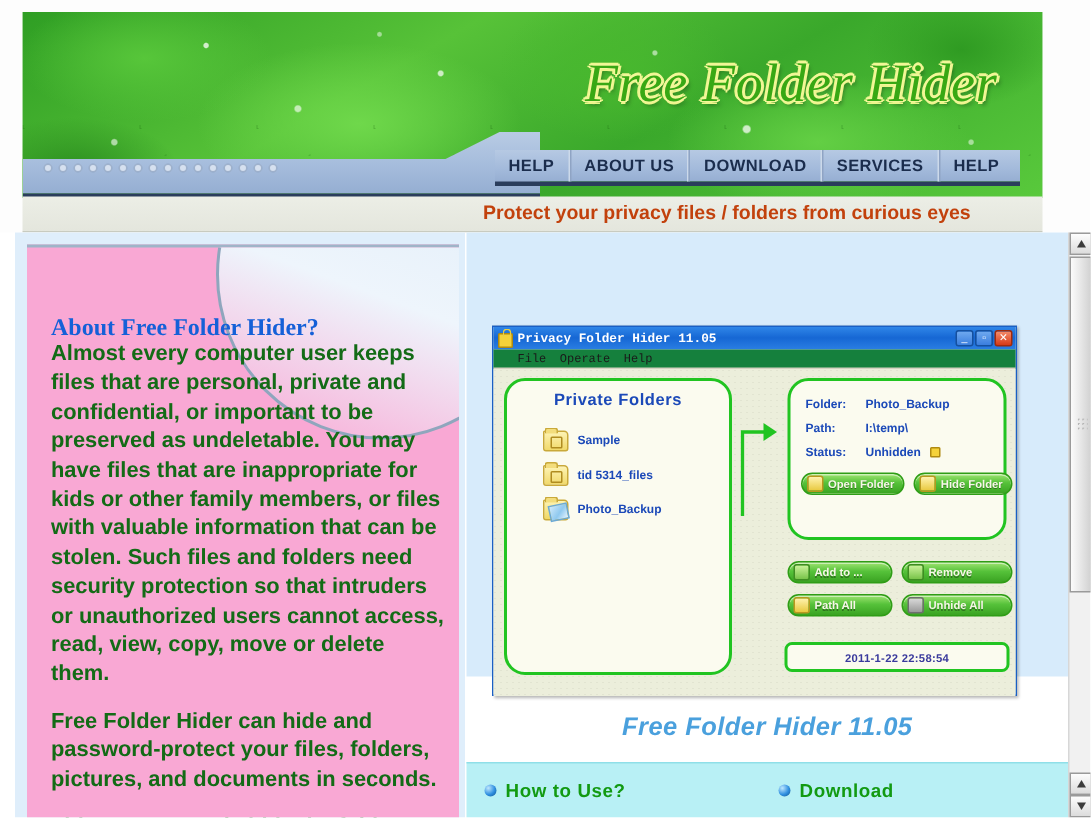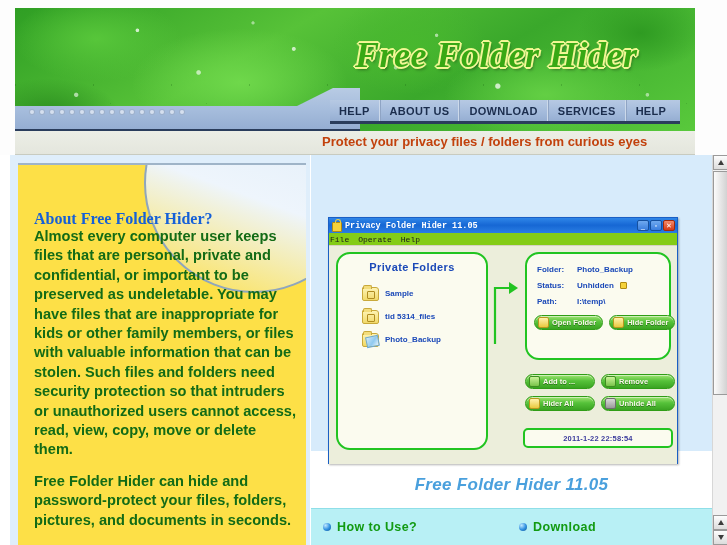--- a/index.html
+++ b/index.html
@@ -77,25 +77,25 @@
     background-size: 78px 78px, 96px 96px, 130px 130px;
     opacity: .85;
   }
 
   #logo-text {
     position: absolute;
     left: 340px; top: 26px;
     width: 345px;
     font-family: "Liberation Serif", serif;
     font-style: italic;
-    font-weight: bold;
+    font-weight: normal;
     font-size: 36px;
     letter-spacing: 0.5px;
     color: #38a814;
-    text-align: left;
+    text-align: center;
     text-shadow:
       -1px -1px 0 #f2f79a, 1px -1px 0 #f2f79a,
       -1px  1px 0 #f2f79a, 1px  1px 0 #f2f79a,
        0   -2px 0 #eef58c,  0   2px 0 #eef58c,
       -2px  0   0 #eef58c,  2px  0   0 #eef58c,
        2px  3px 3px rgba(0,0,0,0.35);
     white-space: nowrap;
   }
 
   
@@ -177,21 +177,21 @@
   #left-col {
     position: absolute;
     left: 10px; top: 0;
     width: 300px; height: 390px;
     background: #dfeefb;
   }
   #left-card {
     position: absolute;
     left: 8px; top: 8px;
     width: 288px; height: 382px;
-    background: #fde047;
+    background: #f9a8d4;
     border-top: 2px solid #9fb4c8;
     border-top-right-radius: 0;
     overflow: hidden;
   }
   
   #card-curve {
     position: absolute;
     right: -58px; top: -92px;
     width: 220px; height: 220px;
     border-radius: 50%;
@@ -286,26 +286,26 @@
     color: #fff;
     text-align: center;
     cursor: pointer;
   }
   .win-btn.close {
     background: linear-gradient(180deg,#f58b6a,#d63a16);
     border-color: #a02a0c;
   }
   #app-menubar {
     height: 13px;
-    background: #84cc16;
+    background: #15803d;
     border-bottom: 1px solid #d6d2c2;
     display: flex;
     align-items: center;
     gap: 9px;
-    padding-left: 1px;
+    padding-left: 16px;
     font-family: "Liberation Mono", monospace;
     font-size: 8px;
     color: #1a1a1a;
   }
   .menu-item { cursor: pointer; white-space: nowrap; }
 
   #app-body {
     position: relative;
     height: 218px;
     background: #eceedb;
@@ -689,27 +689,27 @@
             <path d="M6 74 L6 18 L26 18" fill="none" stroke="#21c421" stroke-width="2.2"></path>
             <path d="M20 12 L29 18 L20 24 Z" fill="#21c421"></path>
           </svg>
 
           <div id="info-pane">
             <div class="info-row">
               <span class="info-label">Folder:</span>
               <span class="info-value">Photo_Backup</span>
             </div>
             <div class="info-row">
+              <span class="info-label">Path:</span>
+              <span class="info-value">I:\temp\</span>
+            </div>
+            <div class="info-row">
               <span class="info-label">Status:</span>
               <span class="info-value">Unhidden</span>
               <span class="mini-lock"></span>
-            </div>
-            <div class="info-row">
-              <span class="info-label">Path:</span>
-              <span class="info-value">I:\temp\</span>
             </div>
             <div id="info-buttons">
               <div class="gbtn">
                 <span class="bicon"></span>
                 <span>Open Folder</span>
               </div>
               <div class="gbtn">
                 <span class="bicon"></span>
                 <span>Hide  Folder</span>
               </div>
@@ -720,21 +720,21 @@
             <div class="gbtn">
               <span class="bicon green"></span>
               <span>Add to ...</span>
             </div>
             <div class="gbtn">
               <span class="bicon green"></span>
               <span>Remove</span>
             </div>
             <div class="gbtn">
               <span class="bicon"></span>
-              <span>Hider All</span>
+              <span>Path All</span>
             </div>
             <div class="gbtn">
               <span class="bicon key"></span>
               <span>Unhide All</span>
             </div>
           </div>
 
           <div id="timestamp-box">2011-1-22 22:58:54</div>
 
         </div>

